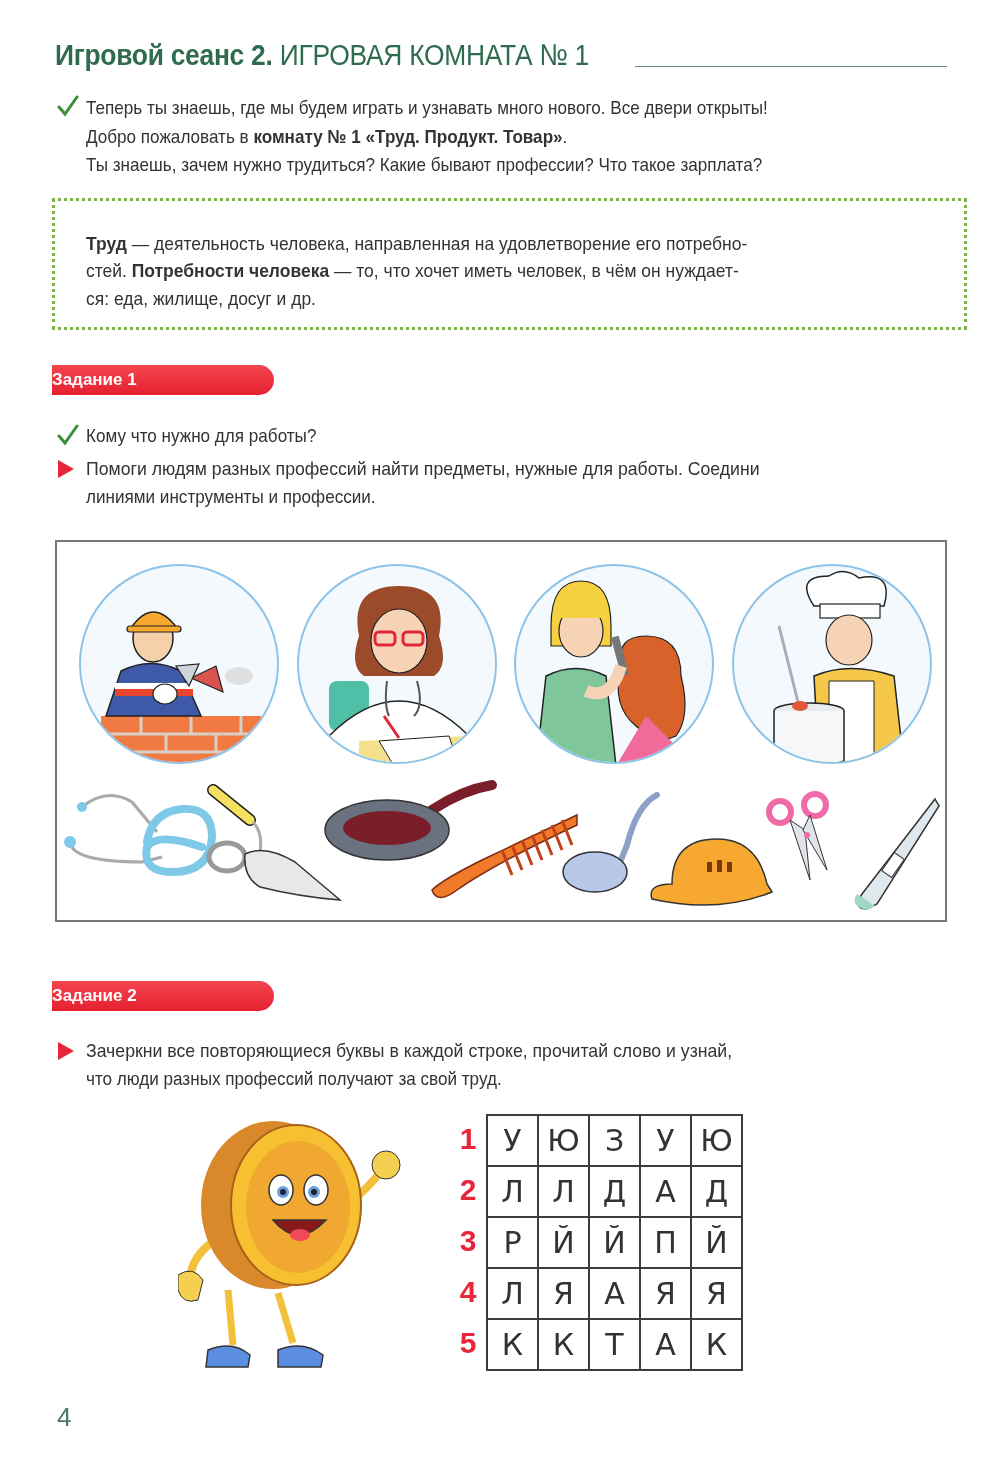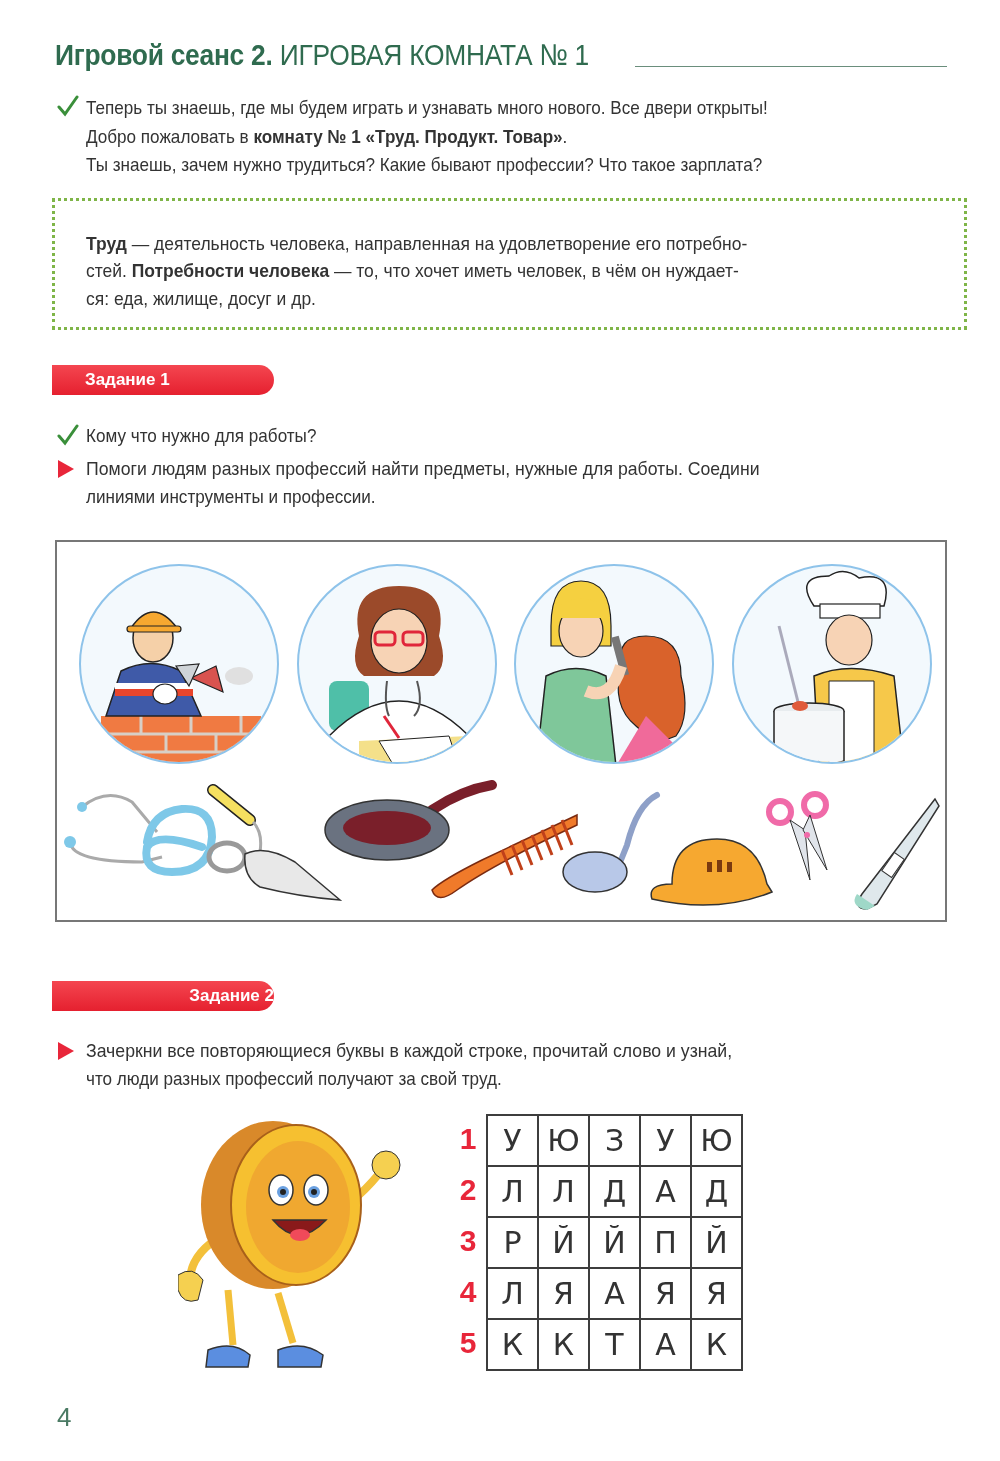--- a/index.html
+++ b/index.html
@@ -17,21 +17,21 @@
   
   .line { font-size: 19px; line-height: 27px; white-space: nowrap; color: #333; transform: scaleX(0.9); transform-origin: left center; }
   .check-icon { width: 22px; height: 22px; }
   .tri-icon { width: 0; height: 0; border-top: 9px solid transparent; border-bottom: 9px solid transparent; border-left: 16px solid #e8263a; }
 
   
   .def-box { left: 52px; top: 198px; width: 915px; height: 132px; border: 3px dotted #7fb548; }
   .def-line { font-size: 19px; line-height: 29px; white-space: nowrap; color: #333; transform: scaleX(0.92); transform-origin: left center; }
 
   
-  .task-banner { width: 222px; height: 30px; background: linear-gradient(180deg, #f44650, #e5202f); border-radius: 0 15px 15px 0; color: #fff; font-weight: bold; font-size: 17px; line-height: 30px; padding-left: 33px; }
+  .task-banner { width: 222px; height: 30px; background: linear-gradient(180deg, #f44650, #e5202f); border-radius: 0 15px 15px 0; color: #fff; font-weight: bold; font-size: 17px; line-height: 30px; }
 
   
   .pic-frame { left: 55px; top: 540px; width: 892px; height: 382px; border: 2px solid #777; background: #fff; }
   .circle { position: absolute; width: 200px; height: 200px; border-radius: 50%; border: 2px solid #8ec3ea; background: #f3f9fd; overflow: hidden; }
   .tool { position: absolute; }
 
   
   .grid { left: 486px; top: 1114px; border-collapse: collapse; }
   .grid td { width: 51px; height: 51px; border: 2px solid #3d3d3d; text-align: center; vertical-align: middle; font-size: 30px; color: #333; font-family: "DejaVu Sans", sans-serif; }
   .row-num { position: absolute; left: 455px; width: 26px; text-align: center; font-size: 30px; font-weight: bold; color: #e8263a; }
@@ -193,21 +193,21 @@
     <path d="M45 25 L62 80 L38 40 Z" fill="#e0e4ea" stroke="#333" stroke-width="1"></path>
     <circle cx="42" cy="45" r="3" fill="#f06aa8"></circle>
   </svg>
   <svg class="tool" style="left:790px; top:252px;" width="95" height="120" viewBox="0 0 95 120">
     <path d="M88 5 L15 100 Q5 115 20 115 L30 110 L92 12 Z" fill="#dfe8ec" stroke="#333" stroke-width="1.5"></path>
     <path d="M10 100 L28 112 L20 116 Q2 112 10 100 Z" fill="#9fd8c8"></path>
     <rect x="35" y="65" width="22" height="12" fill="#fff" stroke="#333" stroke-width="1" transform="rotate(-55 46 71)"></rect>
   </svg>
 </div>
 
-<div class="abs task-banner" style="left:52px; top:981px;text-align:right;">Задание 2</div>
+<div class="abs task-banner" style="left:52px; top:981px;">Задание 2</div>
 
 <div class="abs tri-icon" style="left:58px; top:1042px;"></div>
 <div class="abs line" style="left:86px; top:1037px; transform: scaleX(0.93);">Зачеркни все повторяющиеся буквы в каждой строке, прочитай слово и узнай,</div>
 <div class="abs line" style="left:86px; top:1065px;">что люди разных профессий получают за свой труд.</div>
 
 <svg class="abs" style="left:178px; top:1115px;" width="235" height="260" viewBox="0 0 235 260">
   <path d="M50 175 L55 230" stroke="#f3c03a" stroke-width="7"></path>
     <path d="M100 178 L115 228" stroke="#f3c03a" stroke-width="7"></path>
   <path d="M30 235 Q55 225 72 240 L70 252 L28 252 Z" fill="#5b8ee0" stroke="#333" stroke-width="1.5"></path>
   <path d="M100 235 Q125 225 145 240 L143 252 L100 252 Z" fill="#5b8ee0" stroke="#333" stroke-width="1.5"></path>

